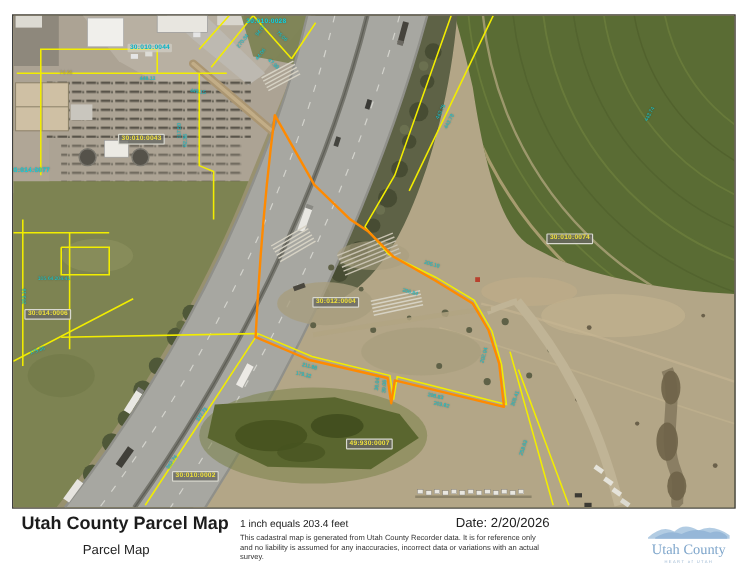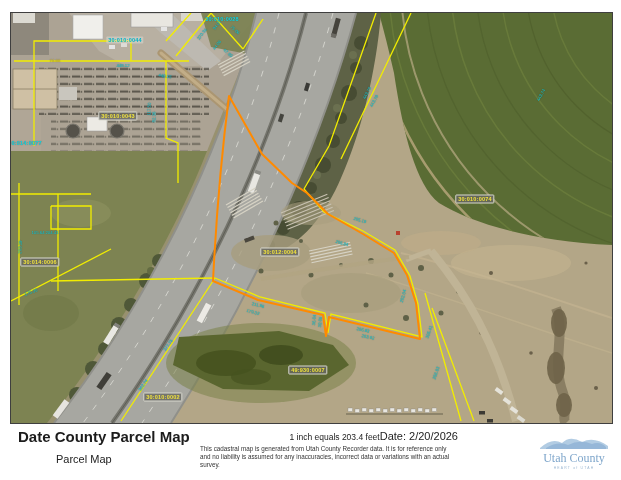--- a/index.html
+++ b/index.html
@@ -13,23 +13,23 @@
           transform:translate(-50%,-50%);font-weight:bold;letter-spacing:.2px;}
   .plabel.tag{background:rgba(104,104,98,.8);color:#f0e23c;padding:0 2px;
               border:0.5px solid #d9d9d0;border-radius:1px;}
   .plabel.cyan{color:#12d8e4;text-shadow:0 0 1px rgba(20,40,40,.6);}
   .plabel.cyan-tag{background:rgba(216,216,210,.55);color:#00b4c8;padding:0 2px;border-radius:1px;}
   .dlabel{position:absolute;font-size:4.3px;line-height:5px;color:#18d2de;white-space:nowrap;
           text-shadow:0 0 1px rgba(10,30,30,.65);}
   .dlabel.yel{color:#e0c33e;}
   .footer{position:absolute;left:0;top:424px;width:621px;height:56px;background:#fff;}
   .title{position:absolute;left:18px;top:4px;font-size:15px;font-weight:bold;color:#1c1c1c;}
-  .subtitle{position:absolute;left:18px;top:29px;font-size:11px;color:#222;padding-left:38px;}
+  .subtitle{position:absolute;left:31px;top:29px;font-size:11px;color:#222;padding-left:38px;}
   .scaleblock{position:absolute;left:200px;top:6px;width:258px;}
-  .scalerow{display:flex;justify-content:flex-end;align-items:baseline;}
+  .scalerow{display:flex;justify-content:space-between;align-items:baseline;}
   .scaletext{font-size:8.5px;color:#222;}
   .datetext{font-size:11px;color:#222;}
   .disclaimer{margin-top:3px;font-size:6.3px;line-height:1.3;color:#333;}
   .logo{position:absolute;left:536px;top:8px;width:76px;height:44px;}
 </style>
 </head>
 <body>
 
 <div class="page">
 
@@ -344,21 +344,21 @@
         <div class="dlabel" style="left: 303px; top: 307px; transform: translate(-50%, -50%) rotate(-85deg);">36.04</div>
         <div class="dlabel" style="left: 309px; top: 309px; transform: translate(-50%, -50%) rotate(-85deg);">39.06</div>
         <div class="dlabel" style="left: 157px; top: 332px; transform: translate(-50%, -50%) rotate(-55deg);">377.71</div>
         <div class="dlabel" style="left: 132px; top: 372px; transform: translate(-50%, -50%) rotate(-55deg);">362.74</div>
         <div class="dlabel" style="left: 418px; top: 319px; transform: translate(-50%, -50%) rotate(-70deg);">305.41</div>
         <div class="dlabel" style="left: 425px; top: 360px; transform: translate(-50%, -50%) rotate(-70deg);">258.63</div>
       </div>
   </div>
 
   <div class="footer">
-    <div class="title">Date County Parcel Map</div>
+    <div class="title">Utah County Parcel Map</div>
     <div class="subtitle">Parcel Map</div>
 
     <div class="scaleblock">
       <div class="scalerow">
         <span class="scaletext">1 inch equals 203.4 feet</span>
         <span class="datetext">Date: 2/20/2026</span>
       </div>
       <div class="disclaimer">This cadastral map is generated from Utah County Recorder data.  It is for reference only and no liability is assumed for any inaccuracies, incorrect data or variations with an actual survey.</div>
     </div>
 

